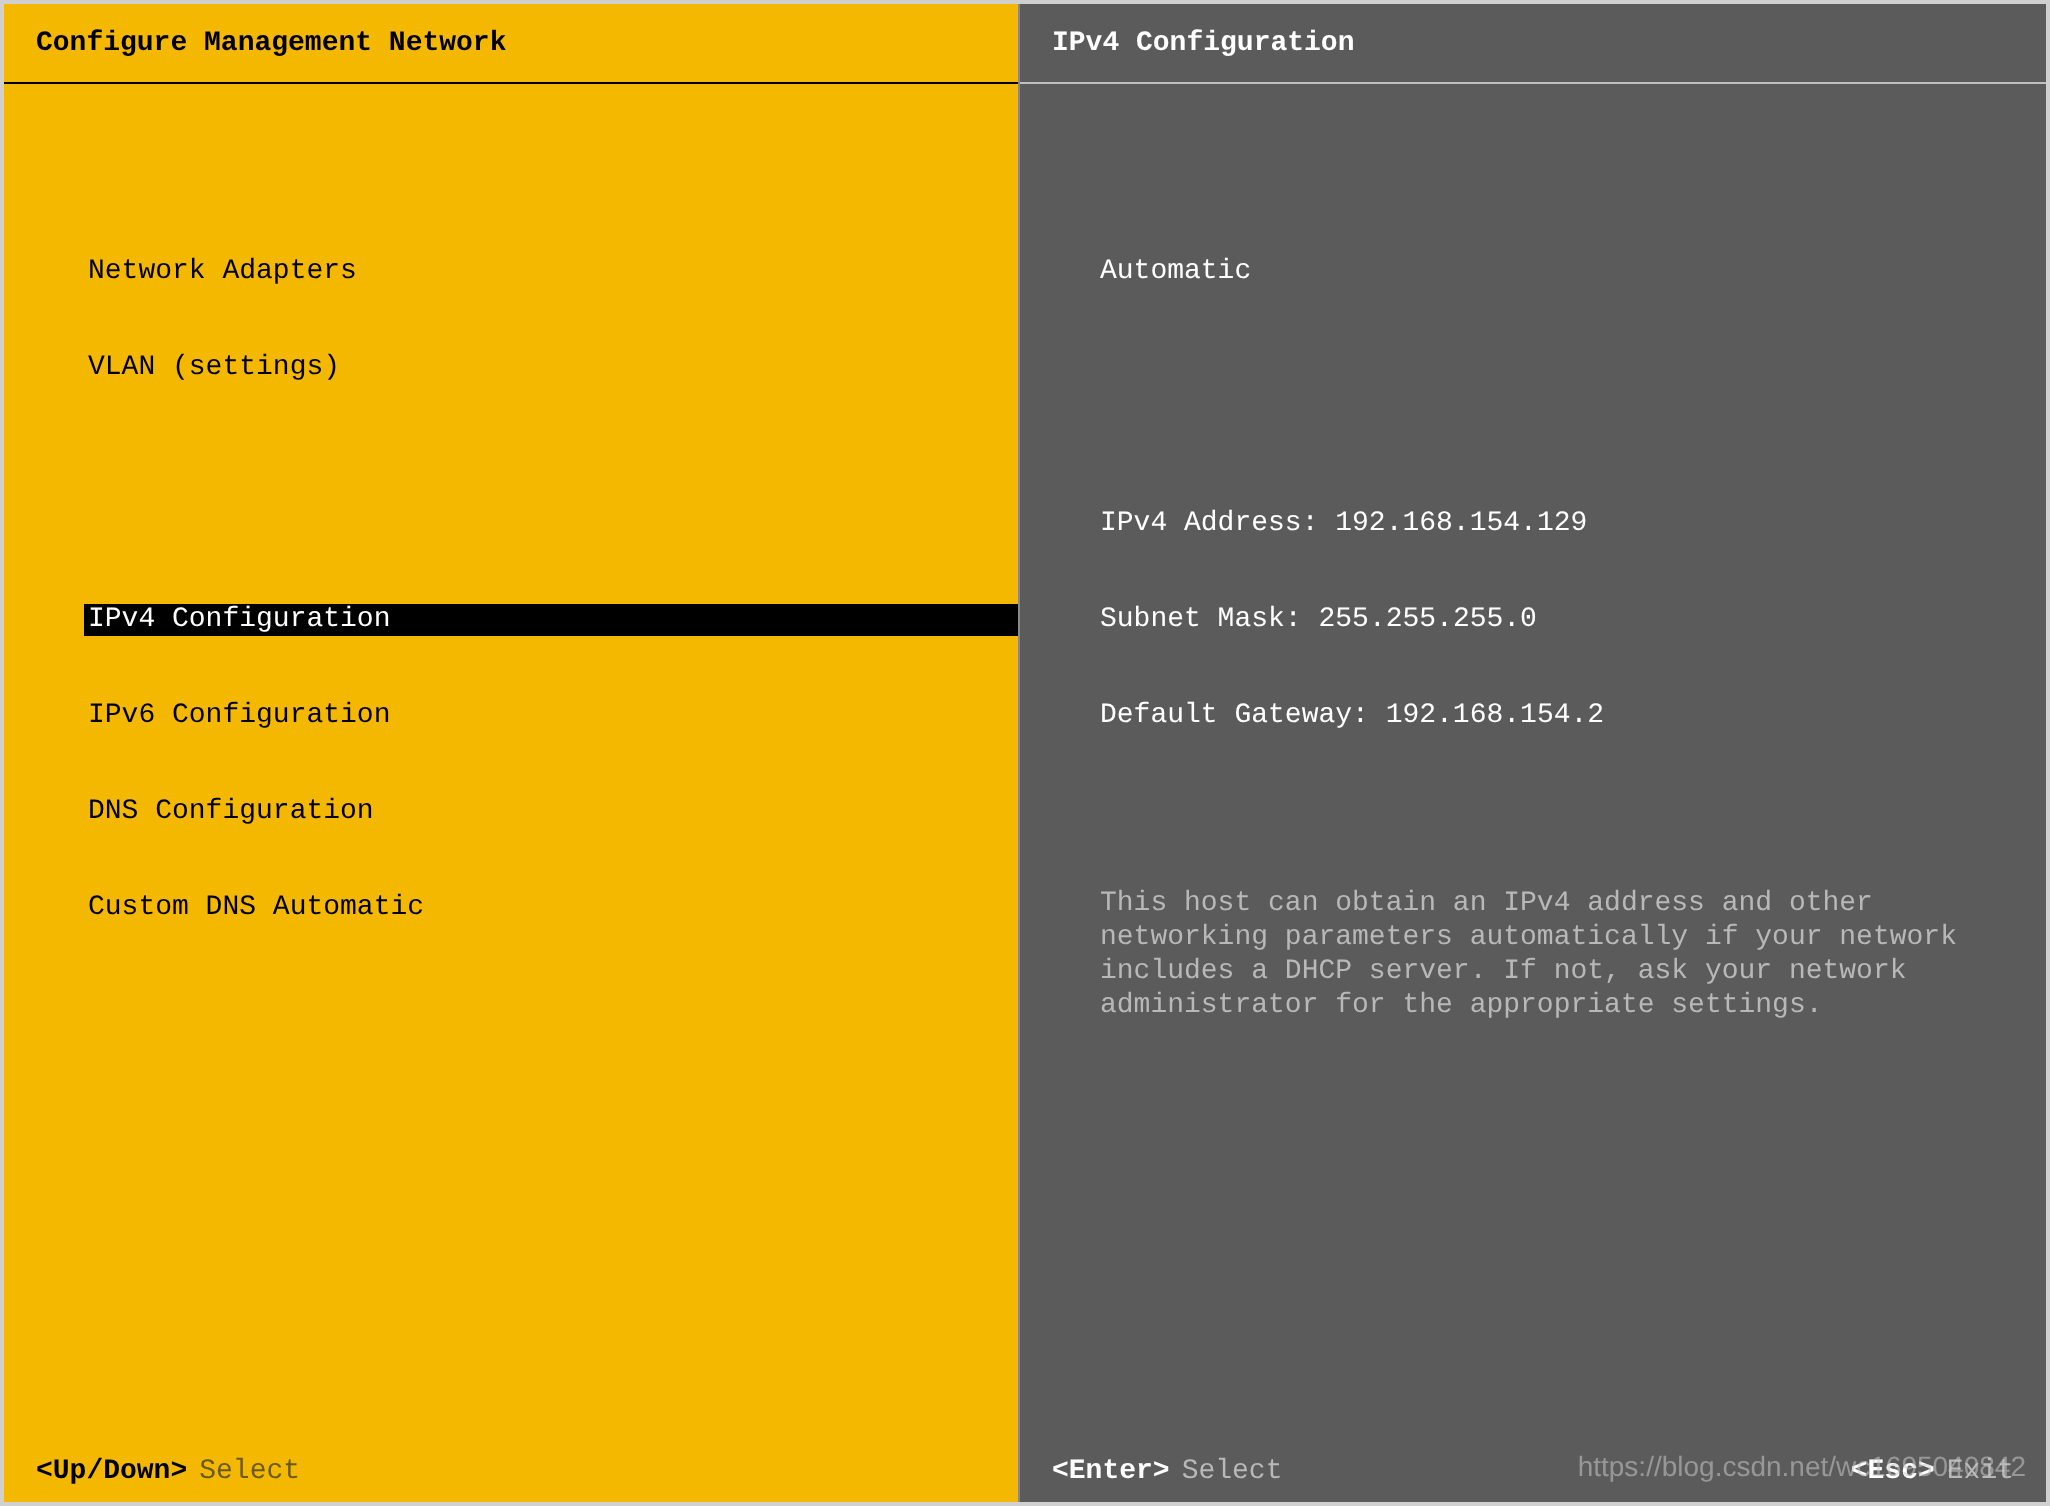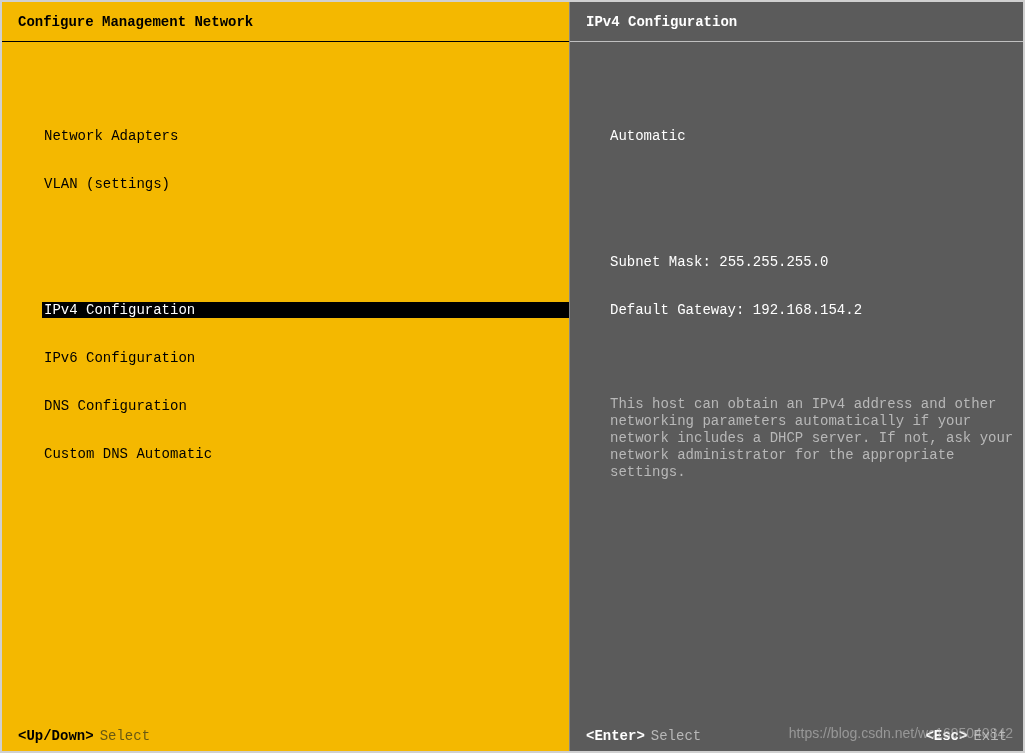--- a/index.html
+++ b/index.html
@@ -19,21 +19,21 @@
     border: 2px solid #d0d0d0;
     display: flex;
     flex-direction: row;
   }
   .pane {
     display: flex;
     flex-direction: column;
     height: 100%;
   }
   .left {
-    width: 568px;
+    width: 508px;
     background: #f4b800;
     color: #000;
     border-right: 1px solid #888;
   }
   .right {
     flex: 1;
     background: #5b5b5b;
     color: #fff;
   }
   .title-row {
@@ -129,20 +129,21 @@
 
   <div class="pane right">
     <div class="title-row">
       <span>IPv4 Configuration</span>
     </div>
     <div class="body">
       <div class="info-block">
         <div class="info-line">Automatic</div>
       </div>
       <div class="info-block">
+        <div class="info-line"><span>IPv4 Address:</span> <span>192.168.154.129</span></div>
         <div class="info-line"><span>Subnet Mask:</span> <span>255.255.255.0</span></div>
         <div class="info-line"><span>Default Gateway:</span> <span>192.168.154.2</span></div>
       </div>
       <div class="help-text">This host can obtain an IPv4 address and other networking parameters automatically if your network includes a DHCP server. If not, ask your network administrator for the appropriate settings.</div>
     </div>
     <div class="footer">
       <span class="fkey">&lt;Enter&gt;</span>
       <span class="flabel">Select</span>
       <span class="spacer"></span>
       <span class="fkey">&lt;Esc&gt;</span>

